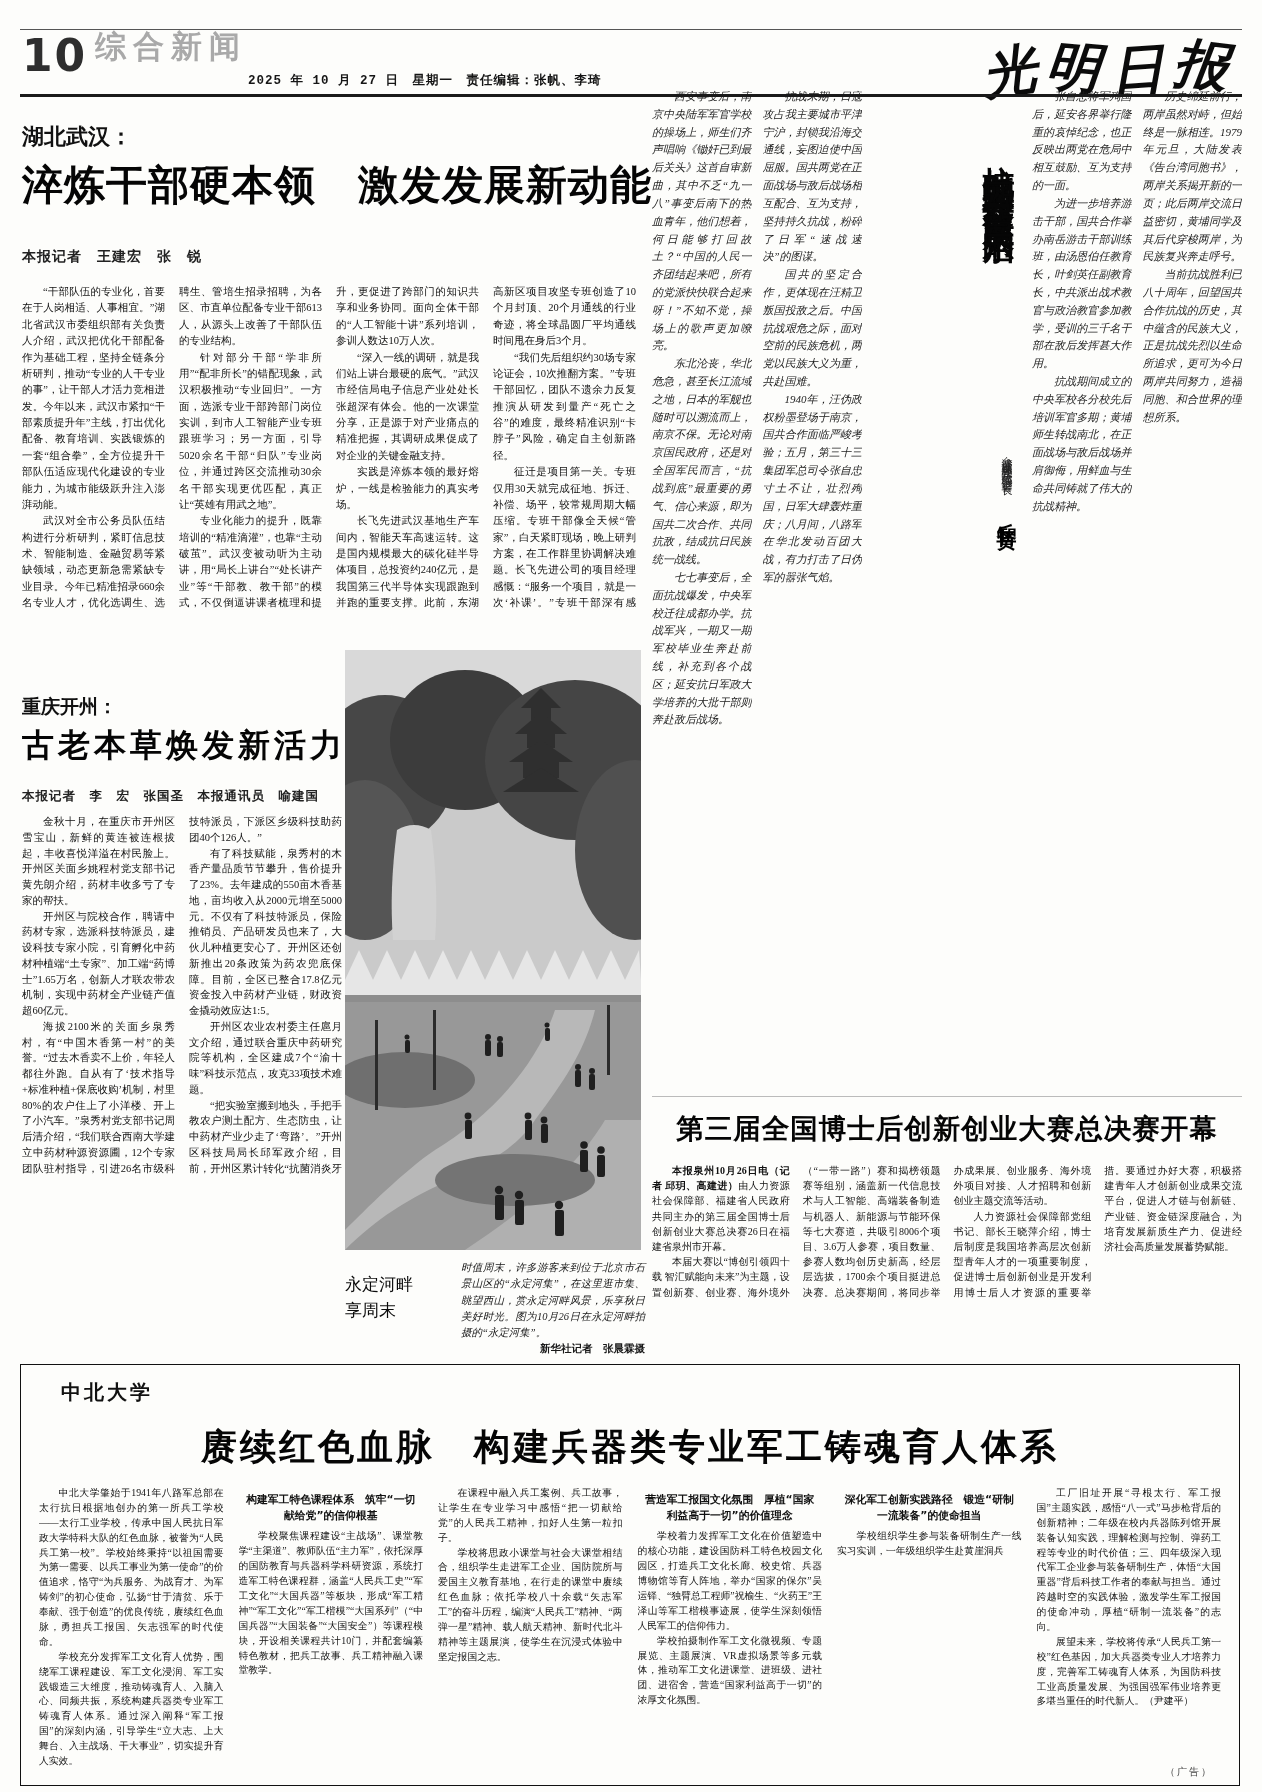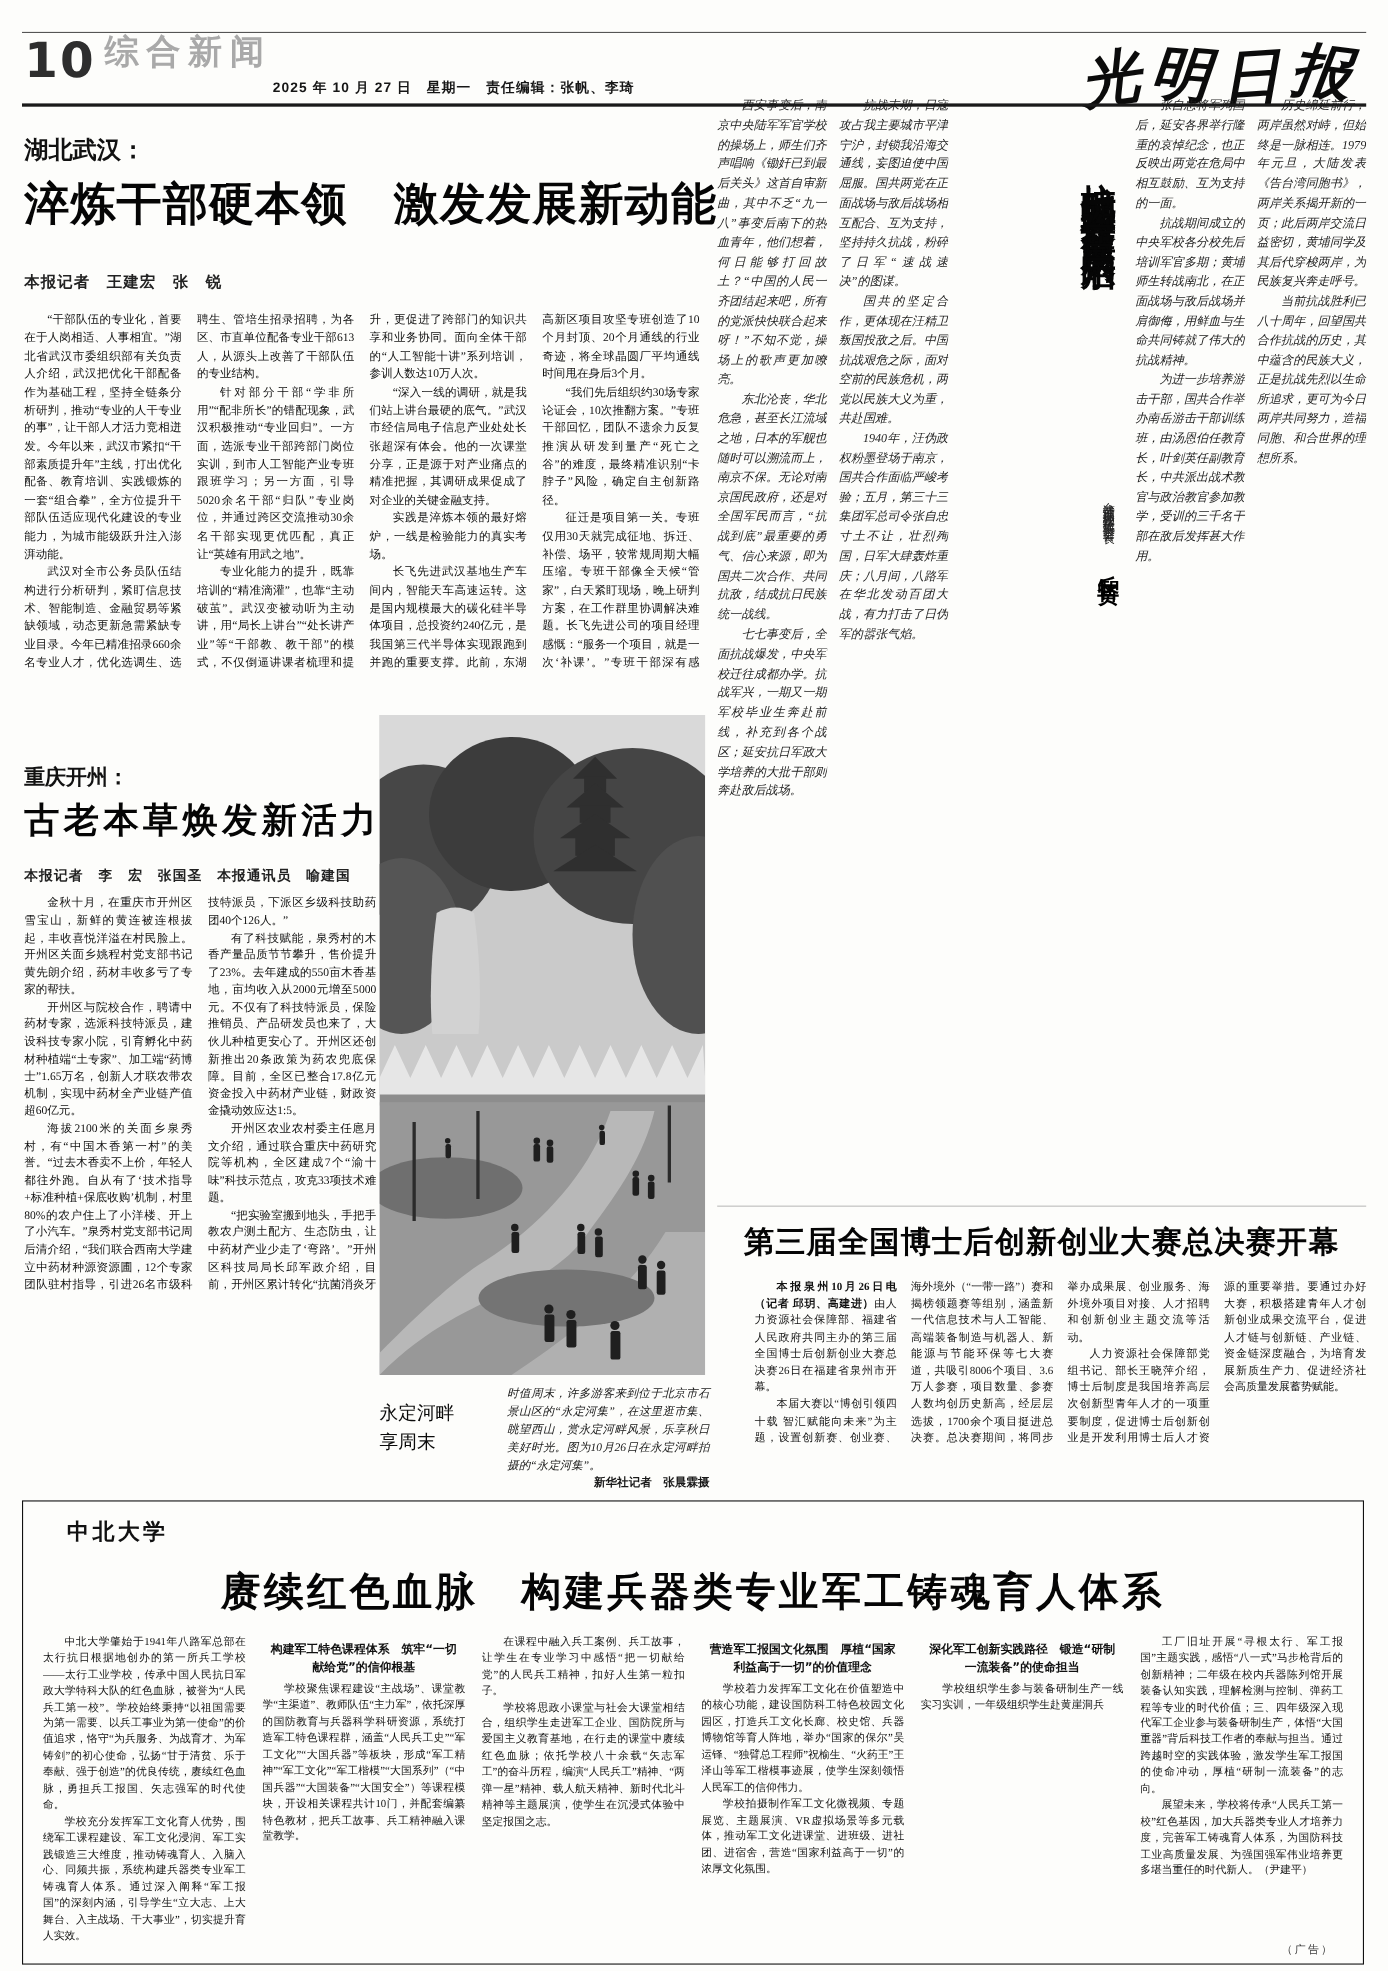--- a/index.html
+++ b/index.html
@@ -6,21 +6,21 @@
   body{width:1262px;height:1792px;position:relative;background:#fdfdfb;color:#111;
        font-family:"Liberation Serif","DejaVu Serif",serif;overflow:hidden;}
   .abs{position:absolute;}
   
   .rule-top{left:20px;top:29px;width:1222px;height:1px;background:#555;}
   .rule-head{left:20px;top:94px;width:1222px;height:3px;background:#1a1a1a;}
   .pagenum{left:22px;top:30px;font-family:"DejaVu Sans","Liberation Sans",sans-serif;
            font-size:44px;font-weight:700;color:#2e2e2e;letter-spacing:2px;}
   .section{left:95px;top:26px;font-family:"DejaVu Sans","Liberation Sans",sans-serif;
            font-size:31px;font-weight:900;color:#a9a9a9;letter-spacing:7px;}
-  .dateline{left:248px;top:72px;font-family:Liberation Sans, sans-serif;
+  .dateline{left:248px;top:72px;font-family:Liberation Mono, monospace;
             font-size:12.5px;font-weight:700;color:#161616;letter-spacing:1px;}
   .masthead{right:24px;top:32px;font-size:54px;font-weight:900;font-style:italic;
             color:#0b0b0b;letter-spacing:10px;}
   .masthead span{display:inline-block;}
   .masthead span:nth-child(1){transform:rotate(-8deg) translateY(3px);}
   .masthead span:nth-child(2){transform:rotate(5deg);}
   .masthead span:nth-child(3){transform:rotate(-4deg) translateY(2px);}
   .masthead span:nth-child(4){transform:rotate(7deg) translateY(-2px);}
   
   .kicker{font-family:"DejaVu Sans","Liberation Sans",sans-serif;font-weight:700;color:#111;}
@@ -55,21 +55,21 @@
   .kz .kcol p{margin:0;text-indent:2em;}
   .kz-head{width:148px;flex:none;writing-mode:vertical-rl;display:flex;}
   .kz-title{font-size:32px;font-weight:900;letter-spacing:4px;padding-top:52px;color:#060606;
             font-family:"Liberation Serif","DejaVu Serif",serif;}
   .kz-author{font-size:11px;padding-top:235px;color:#222;letter-spacing:2px;}
   .kz-author .name{font-size:20px;font-weight:900;letter-spacing:4px;padding-top:24px;display:inline-block;color:#000;}
   
   .ds{left:652px;top:1096px;width:590px;height:258px;border-top:1px solid #bbb;padding-top:14px;}
   .ds-headline{font-size:27.5px;text-align:center;letter-spacing:1px;white-space:nowrap;}
   .ds-body{margin-top:16px;height:172px;column-count:4;column-gap:13px;font-size:10px;
-           line-height:1.52;overflow:hidden;margin-left:34px;}
+           line-height:1.52;overflow:hidden;}
   .ds-body p{margin:0;text-indent:2em;text-align:justify;}
   .ds-body .lead b{font-weight:900;}
   
   .zb{left:20px;top:1364px;width:1220px;height:422px;border:1.5px solid #111;box-sizing:border-box;
       padding:10px 18px;}
   .zb-kicker{font-size:20px;margin:4px 0 2px 22px;letter-spacing:3px;}
   .zb-headline{font-size:36px;text-align:center;letter-spacing:3px;margin-top:17px;white-space:nowrap;}
   .zb-cols{margin-top:14px;display:flex;gap:15px;height:288px;overflow:hidden;}
   .zb-col{flex:1;font-size:9.8px;line-height:1.52;text-align:justify;overflow:hidden;}
   .zb-col p{margin:0;text-indent:2em;}
@@ -208,22 +208,22 @@
     </div>
   <div class="kz-head">
     <div class="kz-title">抗战时期国共合作对今日两岸发展的启示</div>
     <div class="kz-author">
       <span>台湾黄埔军校同学后代联谊会会长</span>
       <span class="name">丘智贤</span>
     </div>
   </div>
   <div class="kcol">
       <p>张自忠将军殉国后，延安各界举行隆重的哀悼纪念，也正反映出两党在危局中相互鼓励、互为支持的一面。</p>
+      <p>为进一步培养游击干部，国共合作举办南岳游击干部训练班，由汤恩伯任教育长，叶剑英任副教育长，中共派出战术教官与政治教官参加教学，受训的三千名干部在敌后发挥甚大作用。</p>
       <p>抗战期间成立的中央军校各分校先后培训军官多期；黄埔师生转战南北，在正面战场与敌后战场并肩御侮，用鲜血与生命共同铸就了伟大的抗战精神。</p>
-      <p>为进一步培养游击干部，国共合作举办南岳游击干部训练班，由汤恩伯任教育长，叶剑英任副教育长，中共派出战术教官与政治教官参加教学，受训的三千名干部在敌后发挥甚大作用。</p>
     </div>
   <div class="kcol">
       <p>历史绵延前行，两岸虽然对峙，但始终是一脉相连。1979年元旦，大陆发表《告台湾同胞书》，两岸关系揭开新的一页；此后两岸交流日益密切，黄埔同学及其后代穿梭两岸，为民族复兴奔走呼号。</p>
       <p>当前抗战胜利已八十周年，回望国共合作抗战的历史，其中蕴含的民族大义，正是抗战先烈以生命所追求，更可为今日两岸共同努力，造福同胞、和合世界的理想所系。</p>
     </div>
 </div>
 
 <div class="abs ds">
   <div class="ds-headline headline">第三届全国博士后创新创业大赛总决赛开幕</div>
   <div class="ds-body">

